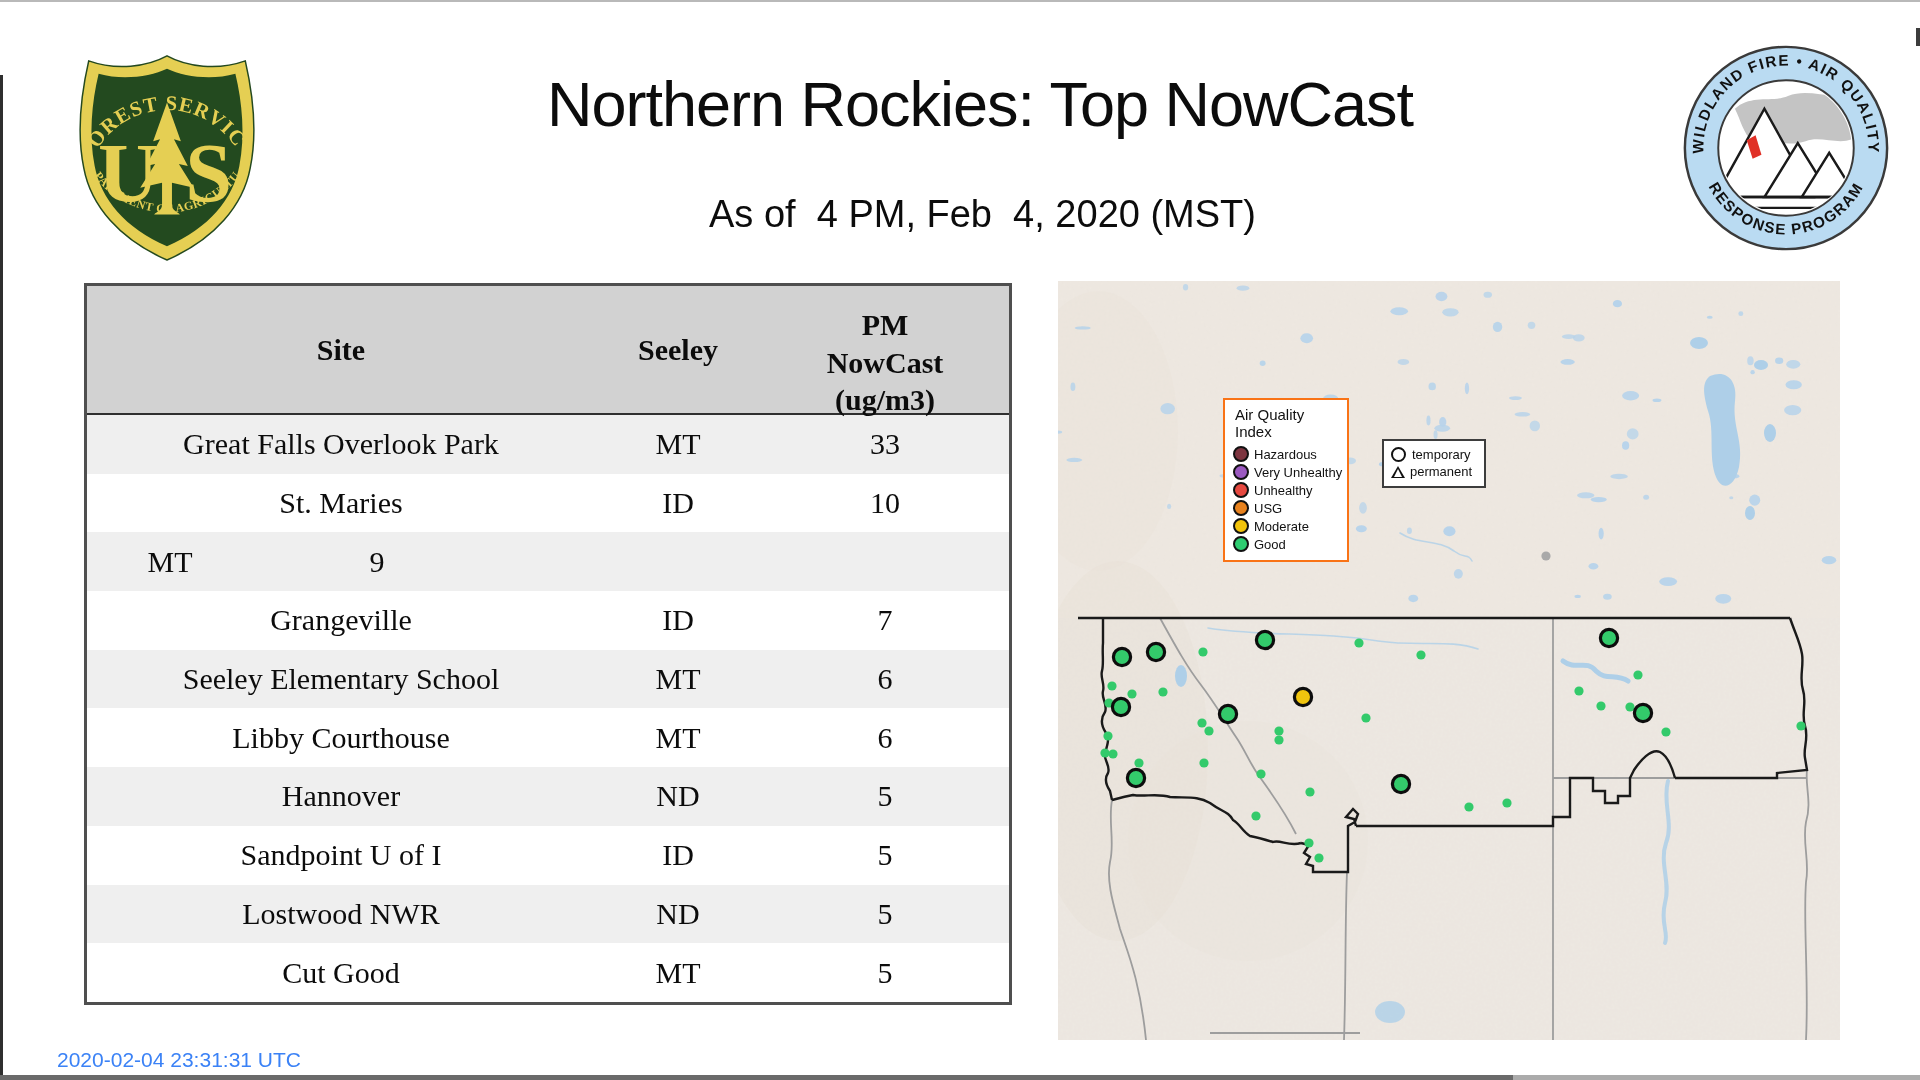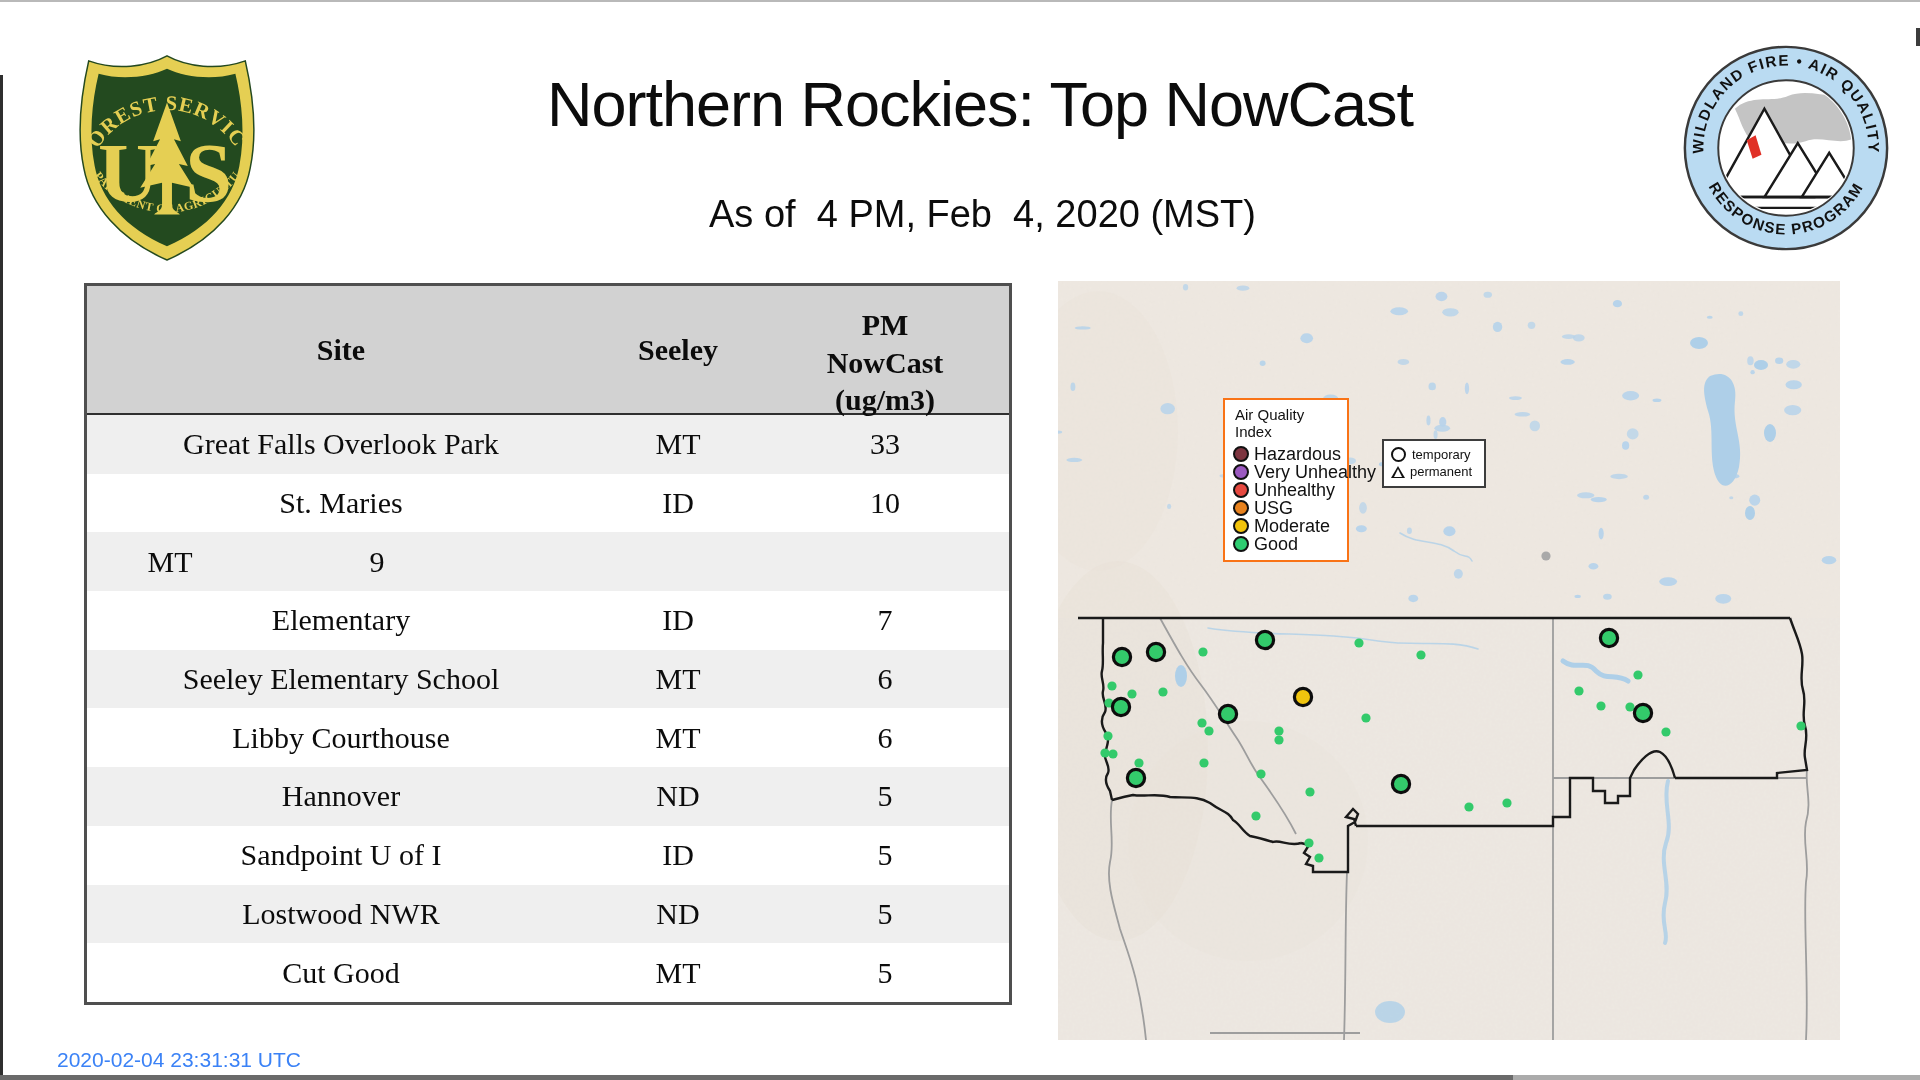--- a/index.html
+++ b/index.html
@@ -37,21 +37,21 @@
 
   
   .map{position:absolute;left:1058px;top:281px;width:782px;height:759px;}
   .map svg{position:absolute;left:0;top:0;}
 
   .aqi-legend{position:absolute;left:165px;top:117px;width:126px;background:#ffffff;
               border:2px solid #f97316;padding:6px 6px 7px 8px;box-sizing:border-box;}
   .aqi-title{font-size:15px;color:#111;margin:0 0 5px 2px;}
   .aqi-item{display:flex;align-items:center;height:18px;}
   .aqi-dot{width:12px;height:12px;border-radius:50%;border:2px solid #111;margin-right:5px;flex:0 0 auto;}
-  .aqi-label{font-size:18px;color:#111;white-space:nowrap;}
+  .aqi-label{font-size:13px;color:#111;white-space:nowrap;}
 
   .sym-legend{position:absolute;left:324px;top:158px;width:104px;background:#ffffff;
               border:2px solid #3d3d3d;padding:5px 0 6px 7px;box-sizing:border-box;}
   .sym-row{display:flex;align-items:center;height:17px;}
   .sym-circle{width:11px;height:11px;border:2px solid #111;border-radius:50%;margin-right:6px;flex:0 0 auto;}
   .sym-tri{width:0;height:0;border-left:7px solid transparent;border-right:7px solid transparent;
            border-bottom:12px solid #111;position:relative;margin-right:5px;flex:0 0 auto;}
   .sym-tri:after{content:"";position:absolute;left:-4px;top:3px;width:0;height:0;
            border-left:4px solid transparent;border-right:4px solid transparent;border-bottom:8px solid #fff;}
   .sym-label{font-size:13px;color:#111;white-space:nowrap;}
@@ -140,21 +140,21 @@
         <div class="trow">
           <div class="c-site">St. Maries</div>
           <div class="c-state">ID</div>
           <div class="c-val">10</div>
         </div>
         <div class="trow">
           <div class="c-state">MT</div>
           <div class="c-val">9</div>
         </div>
         <div class="trow">
-          <div class="c-site">Elementary</div>
+          <div class="c-site">Grangeville</div>
           <div class="c-state">ID</div>
           <div class="c-val">7</div>
         </div>
         <div class="trow">
           <div class="c-site">Seeley Elementary School</div>
           <div class="c-state">MT</div>
           <div class="c-val">6</div>
         </div>
         <div class="trow">
           <div class="c-site">Libby Courthouse</div>

